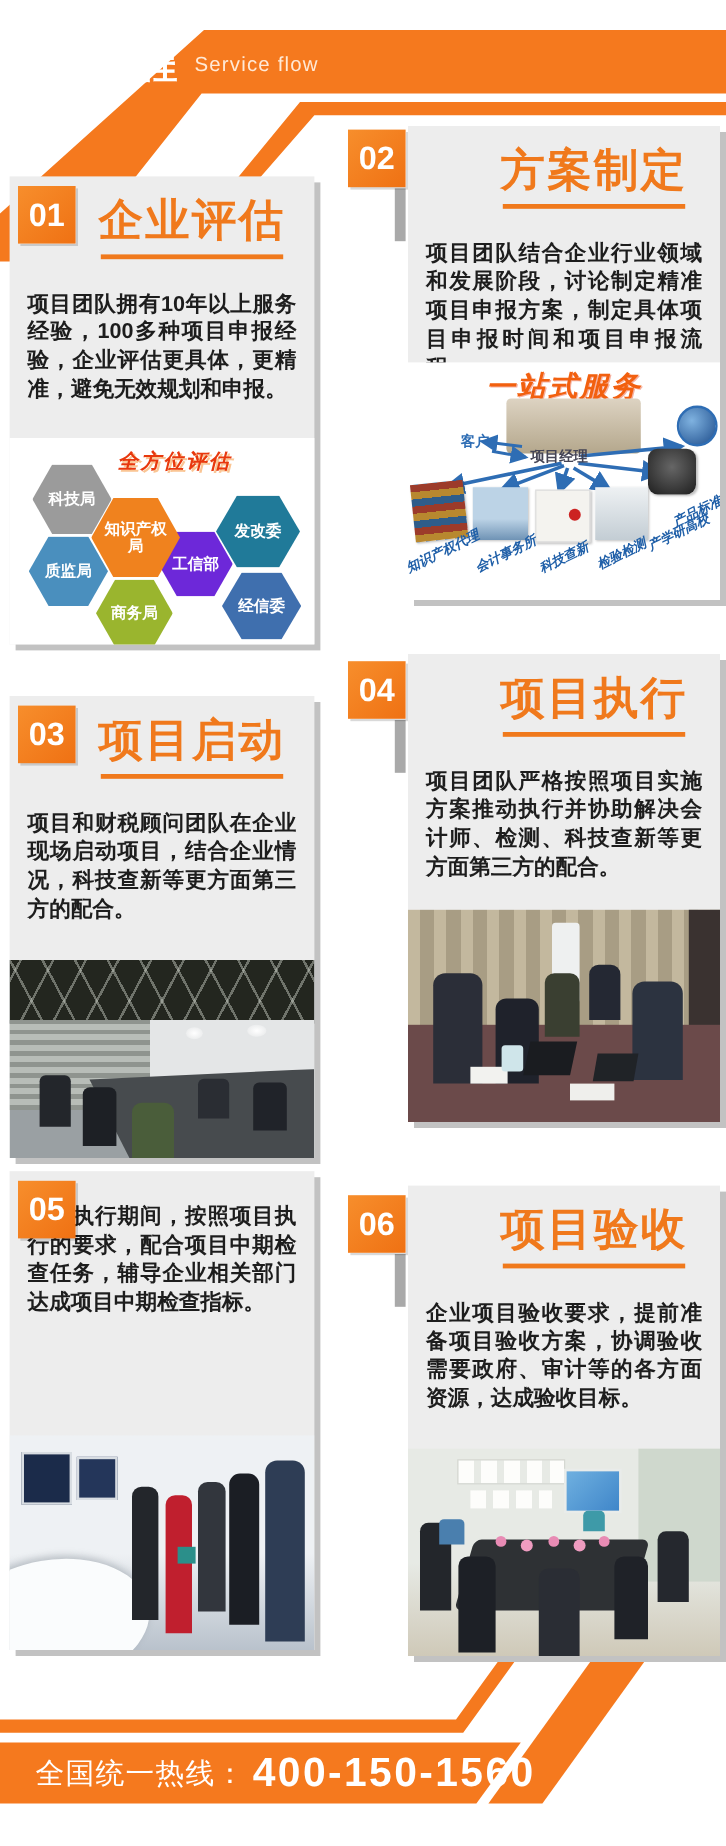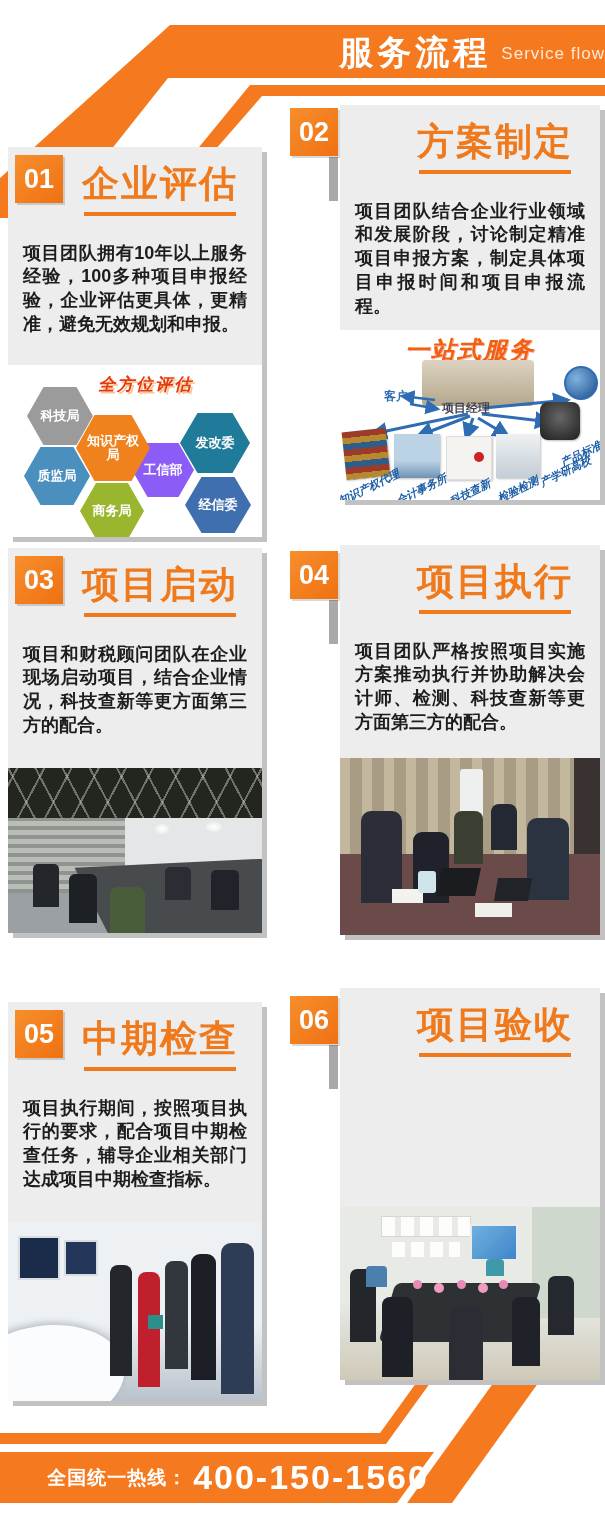--- a/index.html
+++ b/index.html
@@ -1,21 +1,21 @@
 <!DOCTYPE html>
 <html><head>
 <meta charset="utf-8">
 <style>
   html,body{margin:0;padding:0;background:#fff;}
   .page{position:relative;width:605px;height:1538px;background:#ffffff;overflow:hidden;
         font-family:"Liberation Sans","DejaVu Sans",sans-serif;}
   .deco-svg{position:absolute;left:0;top:0;z-index:1;pointer-events:none;}
 
   
-  .hdr-text{position:absolute;top:30px;left:0;width:605px;text-align:right;z-index:2;color:#fff;}
+  .hdr-text{position:absolute;top:30px;left:0;width:605px;text-align:left;z-index:2;color:#fff;}
   .hdr-cn{font-size:34px;font-weight:800;letter-spacing:4px;vertical-align:middle;}
   .hdr-en{font-size:17px;font-weight:400;margin-left:10px;color:#ffe9d6;vertical-align:-2px;letter-spacing:1px;}
 
   
   .card{position:absolute;background:#EDEDED;box-shadow:5px 5px 0 0 #C2C2C2;z-index:2;}
   .card-img{position:absolute;left:0;right:0;bottom:0;background:#ffffff;overflow:hidden;}
   .badge{width:48px;height:48px;background:linear-gradient(135deg,#F78E2C,#EF7113);
          color:#fff;font-size:27px;font-weight:800;display:flex;align-items:center;justify-content:center;
          z-index:3;box-shadow:2px 2px 0 rgba(0,0,0,0.15);}
   .badge-in{position:absolute;left:7px;top:8px;}
@@ -45,21 +45,21 @@
   .svc-globe{position:absolute;left:224px;top:36px;width:30px;height:30px;border-radius:50%;
              background:radial-gradient(circle at 35% 35%,#7fb2e0,#1f4e8c);border:2px solid #2E6DB4;}
 
   
   .photo{position:absolute;left:0;right:0;bottom:0;overflow:hidden;}
   .abs{position:absolute;}
 
   
   .footer-text{position:absolute;left:0;top:1458px;width:430px;z-index:3;display:flex;align-items:center;
                justify-content:center;padding-left:46px;box-sizing:border-box;color:#fff;white-space:nowrap;}
-  .hot-label{font-size:19px;font-weight:700;letter-spacing:1px;}
+  .hot-label{font-size:24px;font-weight:400;letter-spacing:1px;}
   .hot-num{font-size:34px;font-weight:800;letter-spacing:2px;margin-left:6px;}
 </style>
 </head>
 <body>
 
 <div class="page">
 
   <svg class="deco-svg" width="605" height="1538" viewBox="0 0 605 1538">
     <polygon points="170,25 605,25 605,78 168,78 57,218 0,218 0,178" fill="#F5791E"></polygon>
     <polygon points="250,85 605,85 605,96 262,96 140,236 126,236" fill="#F5791E"></polygon>
@@ -86,41 +86,41 @@
         </div>
       <div class="hex" style="left: 16px; top: 82px; width: 66px; height: 58px; background: rgb(74, 143, 190);">
           <span>质监局</span>
         </div>
       <div class="hex" style="left: 172px; top: 48px; width: 70px; height: 60px; background: rgb(32, 122, 153);">
           <span>发改委</span>
         </div>
       <div class="hex" style="left: 177px; top: 112px; width: 66px; height: 56px; background: rgb(63, 111, 174);">
           <span>经信委</span>
         </div>
-      <div class="hex" style="left: 124px; top: 78px; width: 62px; height: 54px; background: #8b5cf6;">
+      <div class="hex" style="left: 124px; top: 78px; width: 62px; height: 54px; background: #6d28d9;">
           <span>工信部</span>
         </div>
       <div class="hex" style="left: 72px; top: 118px; width: 64px; height: 56px; background: rgb(154, 181, 46);">
           <span>商务局</span>
         </div>
       <div class="hex" style="left: 68px; top: 50px; width: 74px; height: 66px; font-size: 13px; background: rgb(240, 130, 30);">
           <span style="width:54px">知识产权局</span>
         </div>
     </div>
   </div>
 
   <div class="badge badge-out" style="left:290px;top:108px">02</div>
   <div class="badge-shadow" style="left:329px;top:157px"></div>
   <div class="card" style="left:340px;top:105px;width:260px;height:395px">
     <div class="title-wrap">
       <div class="sec-title">方案制定</div>
       <div class="title-underline"></div>
     </div>
     <div class="sec-body">项目团队结合企业行业领域和发展阶段，讨论制定精准项目申报方案，制定具体项目申报时间和项目申报流程。</div>
-    <div class="card-img" style="height:170px">
+    <div class="card-img" style="height:198px">
       <div class="svc-title">一站式服务</div>
       <div class="svc-photo"></div>
       <svg class="abs" style="left:0;top:0" width="260" height="170">
         <defs>
             <marker id="ah" markerWidth="7" markerHeight="7" refX="5" refY="3" orient="auto">
               <path d="M0,0 L6,3 L0,6 Z" fill="#2E6DB4"></path>
             </marker>
           </defs>
         <path d="M95,70 L62,66" stroke="#2E6DB4" stroke-width="2.5" marker-end="url(#ah)" fill="none"></path>
         <path d="M70,74 L98,79" stroke="#2E6DB4" stroke-width="2.5" marker-end="url(#ah)" fill="none"></path>
@@ -142,21 +142,21 @@
       <div class="svc-globe"></div>
       <div class="svc-label" style="left:-4px;top:150px">知识产权代理</div>
       <div class="svc-label" style="left:54px;top:152px">会计事务所</div>
       <div class="svc-label" style="left:108px;top:155px">科技查新</div>
       <div class="svc-label" style="left:156px;top:152px">检验检测</div>
       <div class="svc-label" style="left:198px;top:134px">产学研高校</div>
       <div class="svc-label" style="left:218px;top:112px">产品标准备案</div>
     </div>
   </div>
 
-  <div class="card" style="left:8px;top:548px;width:254px;height:385px">
+  <div class="card" style="left:8px;top:580px;width:254px;height:385px">
     <div class="badge badge-in">03</div>
     <div class="title-wrap">
       <div class="sec-title">项目启动</div>
       <div class="title-underline"></div>
     </div>
     <div class="sec-body">项目和财税顾问团队在企业现场启动项目，结合企业情况，科技查新等更方面第三方的配合。</div>
     <div class="photo" style="height:165px">
       <div class="abs" style="left:0;top:0;right:0;height:100%;background:#9aa0a3"></div>
       <div class="abs" style="left:0;top:0;right:0;height:32%;background:#23261f"></div>
       <div class="abs" style="left:0;top:0;right:0;height:32%;background:repeating-linear-gradient(62deg,rgba(205,210,200,.45) 0 2px,transparent 2px 24px),repeating-linear-gradient(-62deg,rgba(205,210,200,.45) 0 2px,transparent 2px 24px)"></div>
@@ -192,26 +192,22 @@
       <div class="abs" style="left:58%;top:26%;width:10%;height:26%;background:#242833;border-radius:8px 8px 0 0"></div>
       <div class="abs" style="left:72%;top:34%;width:16%;height:46%;background:#2c3340;border-radius:10px 10px 0 0"></div>
       <div class="abs" style="left:38%;top:62%;width:15%;height:16%;background:#1a1c20;transform:skewX(-12deg)"></div>
       <div class="abs" style="left:60%;top:68%;width:13%;height:13%;background:#202327;transform:skewX(-10deg)"></div>
       <div class="abs" style="left:20%;top:74%;width:12%;height:8%;background:#f2f2ef"></div>
       <div class="abs" style="left:52%;top:82%;width:14%;height:8%;background:#efefec"></div>
       <div class="abs" style="left:30%;top:64%;width:7%;height:12%;background:#cfe5ea;border-radius:3px"></div>
     </div>
   </div>
 
-  <div class="card" style="left:8px;top:1002px;width:254px;height:399px">
+  <div class="card" style="left:8px;top:976px;width:254px;height:399px">
     <div class="badge badge-in">05</div>
-    <div class="title-wrap">
-      <div class="sec-title">中期检查</div>
-      <div class="title-underline"></div>
-    </div>
     <div class="sec-body">项目执行期间，按照项目执行的要求，配合项目中期检查任务，辅导企业相关部门达成项目中期检查指标。</div>
     <div class="photo" style="height:179px">
       <div class="abs" style="left:0;top:0;right:0;bottom:0;background:linear-gradient(180deg,#eef1f4 55%,#b9c2cc)"></div>
       <div class="abs" style="left:4%;top:8%;width:15%;height:22%;background:#1b2b4a;border:2px solid #d8dde2"></div>
       <div class="abs" style="left:22%;top:10%;width:12%;height:18%;background:#24365a;border:2px solid #d8dde2"></div>
       <div class="abs" style="left:-18%;bottom:-16%;width:64%;height:58%;background:#fafcfd;border-radius:50%;transform:rotate(-9deg);box-shadow:0 -3px 6px rgba(120,130,140,.4)"></div>
       <div class="abs" style="left:40%;top:24%;width:9%;height:62%;background:#23262b;border-radius:8px 8px 0 0"></div>
       <div class="abs" style="left:51%;top:28%;width:9%;height:64%;background:#c01f2e;border-radius:8px 8px 0 0"></div>
       <div class="abs" style="left:62%;top:22%;width:9%;height:60%;background:#32363d;border-radius:8px 8px 0 0"></div>
       <div class="abs" style="left:72%;top:18%;width:10%;height:70%;background:#1b1e24;border-radius:9px 9px 0 0"></div>
@@ -220,20 +216,21 @@
     </div>
   </div>
 
   <div class="badge badge-out" style="left:290px;top:996px">06</div>
   <div class="badge-shadow" style="left:329px;top:1045px"></div>
   <div class="card" style="left:340px;top:988px;width:260px;height:392px">
     <div class="title-wrap">
       <div class="sec-title">项目验收</div>
       <div class="title-underline"></div>
     </div>
+    <div class="sec-body">企业项目验收要求，提前准备项目验收方案，协调验收需要政府、审计等的各方面资源，达成验收目标。</div>
     <div class="photo" style="height:173px">
       <div class="abs" style="left:0;top:0;right:0;bottom:0;background:linear-gradient(180deg,#e7eae5 55%,#cfc9b8)"></div>
       <div class="abs" style="right:0;top:0;width:26%;height:64%;background:#cfd8cd"></div>
       <div class="abs" style="left:16%;top:6%;width:34%;height:11%;background:repeating-linear-gradient(90deg,#fdfdfb 0 13px,#e7eae5 13px 19px);outline:1px solid #d5d8d2"></div>
       <div class="abs" style="left:20%;top:20%;width:26%;height:9%;background:repeating-linear-gradient(90deg,#fdfdfb 0 13px,#e7eae5 13px 19px)"></div>
       <div class="abs" style="left:50%;top:10%;width:17%;height:19%;background:linear-gradient(135deg,#6fb0e0,#3f86c9);border:2px solid #e9ecea"></div>
       <div class="abs" style="left:18%;top:44%;width:56%;height:34%;background:#2e3134;border-radius:6px;transform:skewX(-16deg)"></div>
       <div class="abs" style="left:28%;top:42%;width:9px;height:9px;border-radius:50%;background:#e88bb4"></div>
       <div class="abs" style="left:36%;top:44%;width:10px;height:10px;border-radius:50%;background:#ef9cc0"></div>
       <div class="abs" style="left:45%;top:42%;width:9px;height:9px;border-radius:50%;background:#e88bb4"></div>

